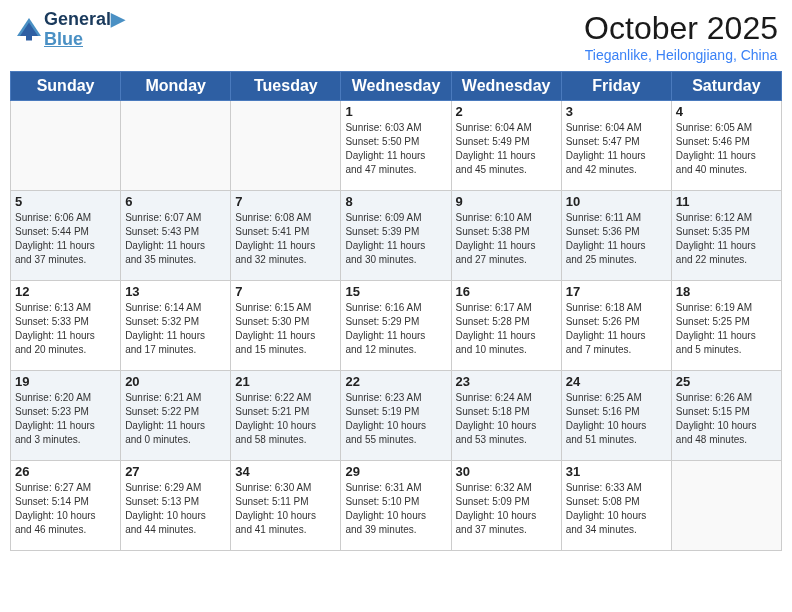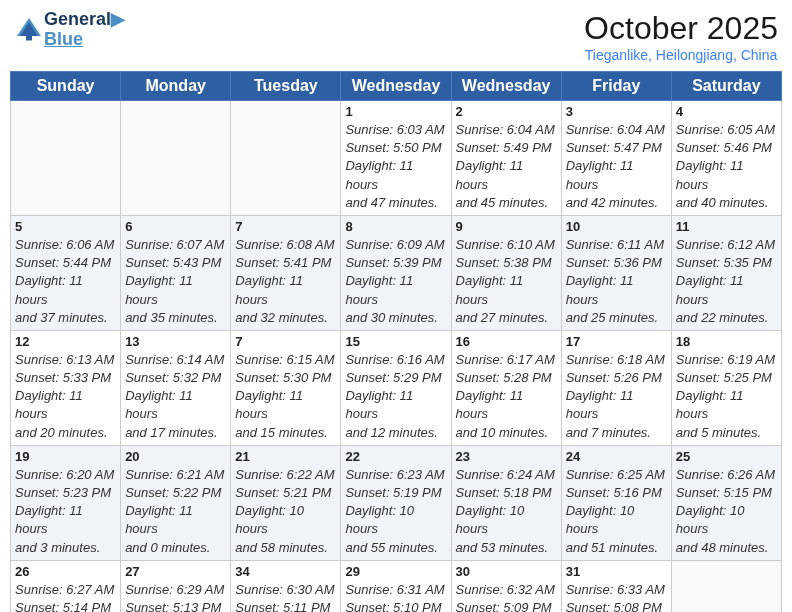--- a/index.html
+++ b/index.html
@@ -74,24 +74,23 @@
     .calendar td.empty {
       background: #f9f9f9;
     }
     .day-num {
       font-size: 13px;
       font-weight: bold;
       margin-bottom: 2px;
       display: block;
     }
     .day-info {
-      font-size: 13px;
+      font-size: 10px;
       line-height: 1.4;
       color: #333;
-      font-style: italic;
     }
     .row-alt td {
       background: #f0f4f8;
     }
   </style>
 </head>
 <body>
 
 <div class="header">
   <div class="logo">

